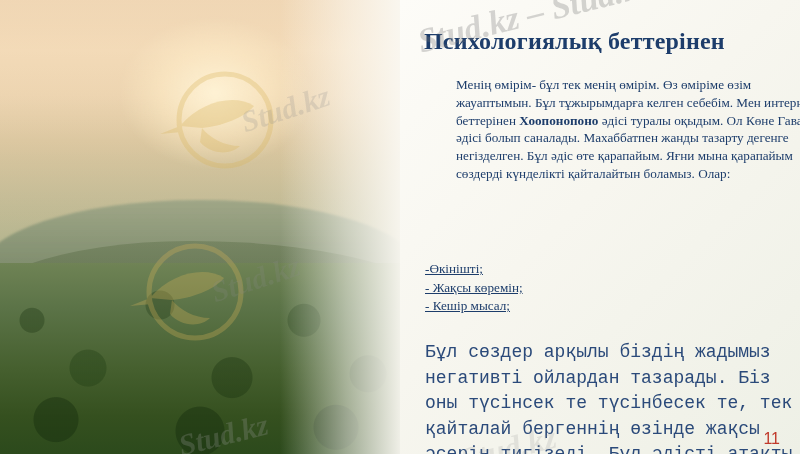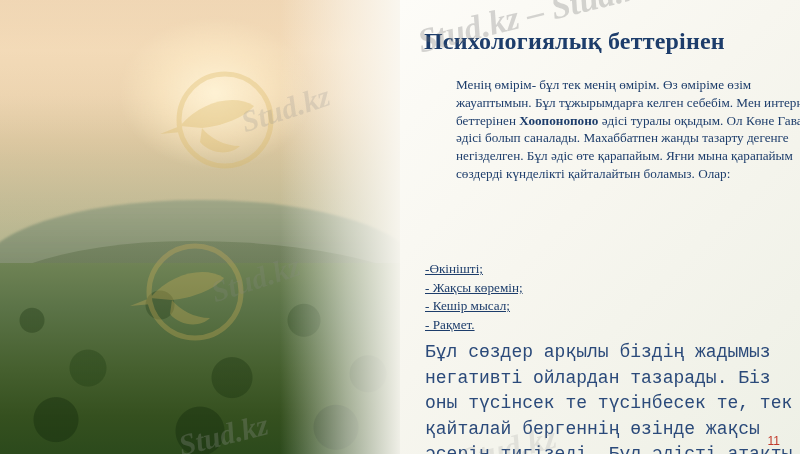--- a/index.html
+++ b/index.html
@@ -174,21 +174,21 @@
     font-family: Liberation Mono, monospace;
     font-size: 18px;
     line-height: 1.42;
     color: #2b4a7a;
   }
   .page-number {
     position: absolute;
     right: 10px;
     bottom: 6px;
     font-family: "Liberation Sans", sans-serif;
-    font-size: 12px;
+    font-size: 16px;
     color: #c0392b;
   }
 
   
   .wm {
     position: absolute;
     font-family: "Liberation Serif", serif;
     font-style: italic;
     font-weight: bold;
     color: rgba(150,150,150,0.22);
@@ -246,21 +246,20 @@
       <div class="slide-title">Психологиялық беттерінен</div>
 
       <div class="para-serif" id="para-intro">
         <span>Менің өмірім- бұл тек менің өмірім. Өз өміріме өзім жауаптымын. Бұл тұжырымдарға келген себебім. Мен интернет беттерінен </span><b>Хоопонопоно</b><span> әдісі туралы оқыдым. Ол Көне Гавай әдісі болып саналады. Махаббатпен жанды тазарту дегенге негізделген. Бұл әдіс өте қарапайым. Яғни мына қарапайым сөздерді күнделікті қайталайтын боламыз. Олар:</span>
       </div>
 
       <div class="para-serif" id="list-block">
         <span class="li">-Өкінішті;</span>
         <span class="li">- Жақсы көремін;</span>
         <span class="li">- Кешір мысал;</span>
-        <span class="li">- Рақмет.</span>
       </div>
 
       <div class="para-sans">Бұл сөздер арқылы біздің жадымыз негативті ойлардан тазарады. Біз оны түсінсек те түсінбесек те, тек қайталай бергеннің өзінде жақсы әсерін тигізеді. Бұл әдісті атақты америкалық кәсіпкер, психолог, көптеген бизнес кітаптарының авторы Джо Витале өз кітаптарында дәлелменен мысал келтіреді.</div>
 
       <div class="page-number">11</div>
     </div>
   </div>
 
   <div class="wm wm-1">Stud.kz</div>
   <div class="wm wm-2">Stud.kz</div>

